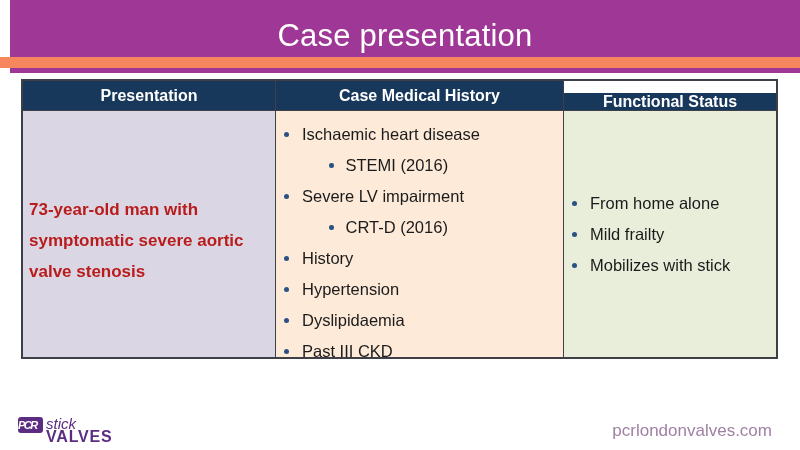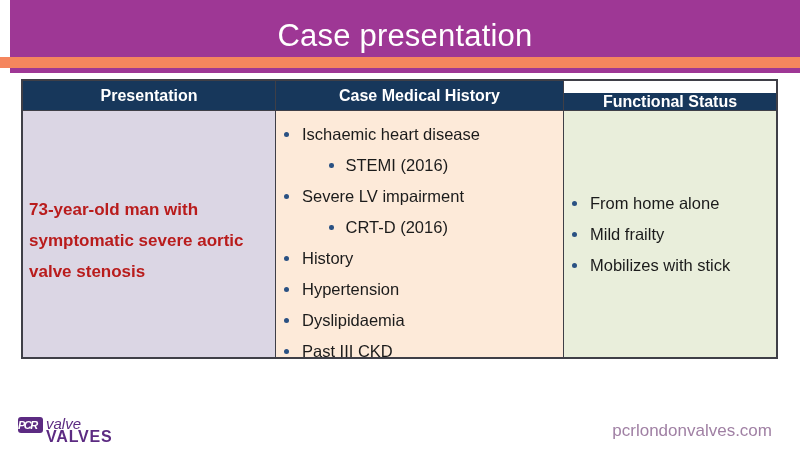--- a/index.html
+++ b/index.html
@@ -146,20 +146,20 @@
           <span class="li-text">Mobilizes with stick</span>
         </div>
       </div>
   </div>
 
   <div id="logo">
     <div id="logo-box">
       <span class="acronym">PCR</span>
     </div>
     <div id="logo-text">
-      <span class="l1">valve</span>
+      <span class="l1">stick</span>
       <span class="l2">VALVES</span>
     </div>
   </div>
 
   <div id="website">pcrlondonvalves.com</div>
 
 </div>
 
 </body></html>

